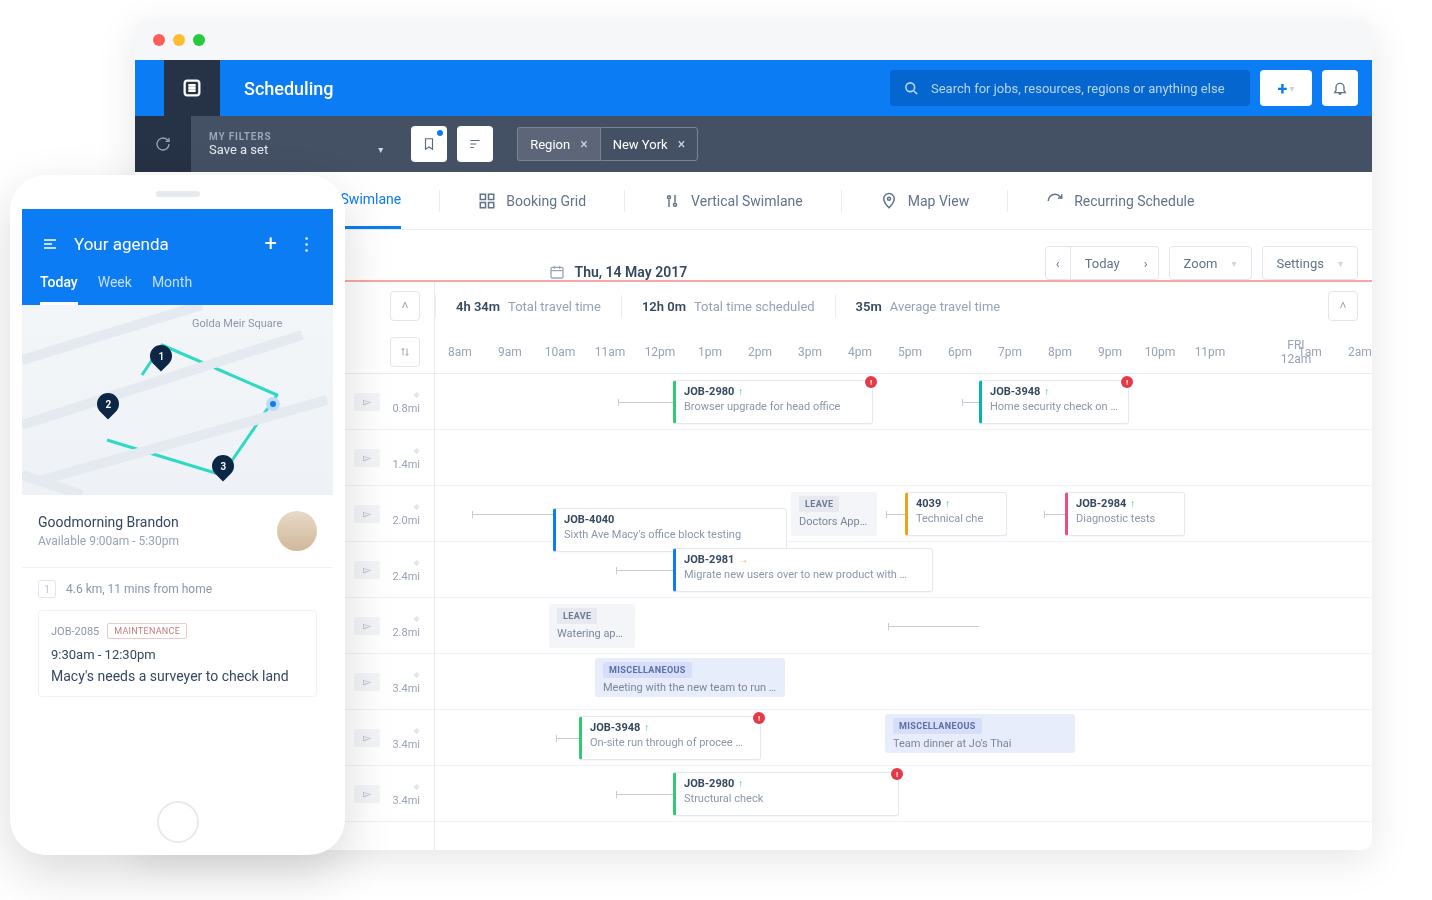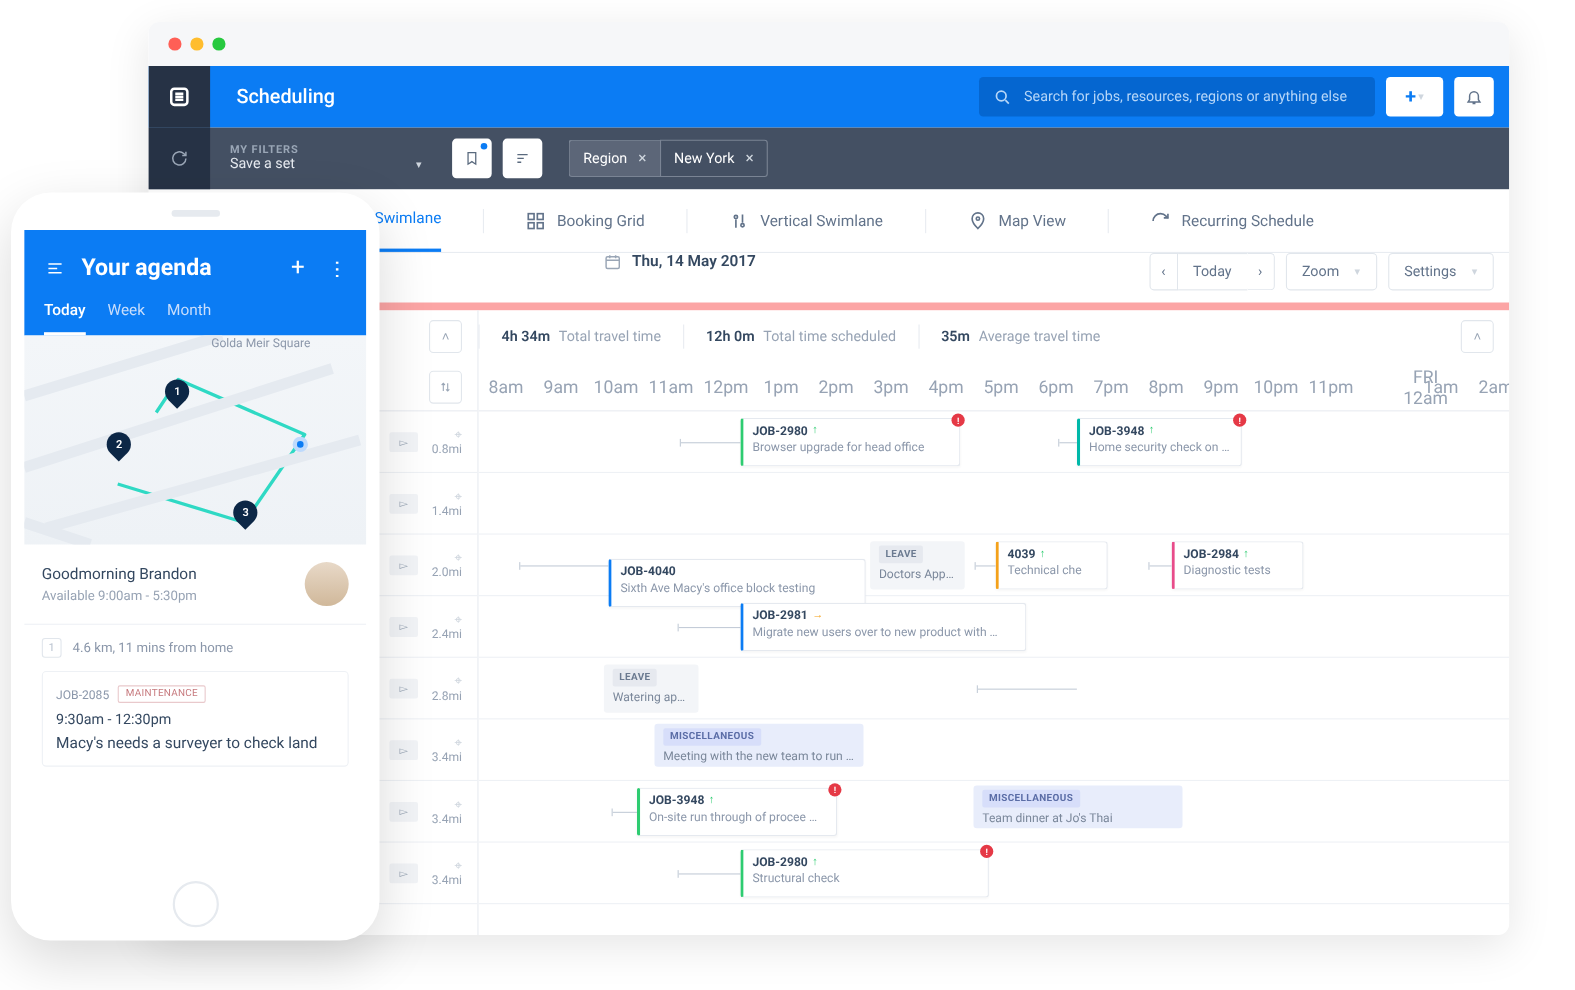--- a/index.html
+++ b/index.html
@@ -7,21 +7,21 @@
 
   
   .window { position: absolute; left: 135px; top: 20px; right: 60px; bottom: 50px; background: #fff; border-radius: 10px; box-shadow: 0 10px 40px rgba(0,0,0,.1); overflow: hidden; }
   .window-chrome { height: 40px; background: #f6f7f9; display: flex; align-items: center; padding-left: 18px; gap: 8px; }
   .traffic-dot { width: 12px; height: 12px; border-radius: 50%; }
   .traffic-red { background: #ff5f56; }
   .traffic-yellow { background: #ffbd2e; }
   .traffic-green { background: #27c93f; }
 
   
-  .header { height: 56px; background: #0b7cf4; display: flex; align-items: center; color: #fff; }
+  .header { height: 56px; background: #0b7cf4; display: flex; align-items: center; color: #fff; padding-left: 29px; }
   .header .logo { width: 56px; height: 56px; background: #263245; display: flex; align-items: center; justify-content: center; }
   .header h1 { font-size: 18px; font-weight: 500; margin: 0 0 0 24px; flex: 1; }
   .search { display: flex; align-items: center; gap: 10px; background: #0566d0; border-radius: 4px; height: 36px; padding: 0 14px; width: 360px; color: #b6d6f8; font-size: 13px; }
   .search input { background: transparent; border: 0; outline: 0; color: #fff; flex: 1; font-size: 13px; }
   .search input::placeholder { color: #b6d6f8; }
   .hbtn { background: #fff; border-radius: 4px; height: 36px; display: flex; align-items: center; justify-content: center; margin-left: 10px; color: #344860; }
   .hbtn.plus { width: 52px; gap: 2px; color: #0b7cf4; }
   .hbtn.bell { width: 36px; margin-right: 14px; }
 
   
@@ -40,21 +40,21 @@
   .chip .x { font-size: 14px; color: #cfd6de; }
 
   
   .tabs { height: 58px; display: flex; align-items: center; justify-content: center; border-bottom: 1px solid #e8ecf1; gap: 38px; }
   .tab { display: flex; align-items: center; gap: 10px; font-size: 14px; color: #62738a; height: 100%; }
   .tab.active { color: #0b7cf4; border-bottom: 3px solid #0b7cf4; }
   .tab svg { flex-shrink: 0; }
   .vline { width: 1px; height: 22px; background: #e8ecf1; }
 
   
-  .daterow { height: 52px; display: flex; align-items: flex-start; border-bottom: 7px solid #fca5a5; }
+  .daterow { height: 52px; display: flex; align-items: flex-end; border-bottom: 2px solid #fca5a5; }
   .daterow .inout { width: 56px; display: flex; align-items: center; justify-content: center; gap: 2px; color: #9aa6b6; border-right: 1px solid #e8ecf1; height: 100%; font-size: 13px; }
   .daterow .date { flex: 1; display: flex; align-items: center; justify-content: center; gap: 10px; color: #344860; font-size: 14px; font-weight: 600; }
   .btngrp { display: flex; }
   .btn { height: 34px; border: 1px solid #e1e6ec; background: #fff; display: flex; align-items: center; justify-content: center; font-size: 13px; color: #62738a; padding: 0 14px; }
   .btn.ic { padding: 0 10px; }
   .btn.first { border-radius: 4px 0 0 4px; }
   .btn.last { border-radius: 0 4px 4px 0; border-left: 0; }
   .btn.mid { border-left: 0; border-right: 0; }
   .btn.solo { border-radius: 4px; }
   .daterow .right { display: flex; gap: 10px; padding-right: 14px; }
@@ -66,21 +66,21 @@
   .stat { display: flex; align-items: baseline; gap: 8px; padding: 0 20px; font-size: 13px; }
   .stat .v { color: #344860; font-weight: 600; }
   .stat .l { color: #97a3b4; }
   .stats .right .squareBtn { width: 30px; height: 30px; border: 1px solid #e1e6ec; border-radius: 4px; display: flex; align-items: center; justify-content: center; color: #9aa6b6; margin-right: 14px; font-size: 12px; }
 
   
   .timeline-wrap { display: flex; height: calc(100% - 40px - 56px - 56px - 58px - 52px - 48px); }
   .leftpanel { width: 300px; border-right: 1px solid #e8ecf1; }
   .rightpanel { flex: 1; overflow: hidden; position: relative; }
   .hoursrow { height: 44px; position: relative; border-bottom: 1px solid #e8ecf1; }
-  .hoursrow .hour { position: absolute; top: 0; bottom: 0; width: 50px; font-size: 16px; color: #97a3b4; display: flex; align-items: center; justify-content: center; }
+  .hoursrow .hour { position: absolute; top: 0; bottom: 0; width: 50px; font-size: 12px; color: #97a3b4; display: flex; align-items: center; justify-content: center; }
 
   .leftpanel .toprow { height: 44px; display: flex; align-items: center; padding: 0 14px; border-bottom: 1px solid #e8ecf1; color: #9aa6b6; font-size: 12px; gap: 6px; position: relative; }
   .leftpanel .toprow .sortbtn { position: absolute; right: 14px; width: 30px; height: 30px; border: 1px solid #e1e6ec; border-radius: 4px; display: flex; align-items: center; justify-content: center; }
 
   .row { height: 56px; display: flex; position: relative; }
   .row .lcell { width: 300px; border-bottom: 1px solid #eef1f5; display: flex; align-items: center; padding: 0 14px; position: relative; color: #344860; font-size: 13px; }
   .row .lcell .dist { position: absolute; right: 14px; font-size: 11px; color: #97a3b4; text-align: right; }
   .row .lcell .dist .pin { color: #cfd6de; font-size: 12px; }
   .row .lcell .fwd { position: absolute; right: 54px; width: 26px; height: 18px; background: #f2f4f7; display: flex; align-items: center; justify-content: center; border-radius: 2px; color: #9aa6b6; font-size: 10px; }
   .row .rcell { flex: 1; border-bottom: 1px solid #eef1f5; position: relative; }
@@ -106,21 +106,21 @@
   .bl-orange { border-left-color: #f4a11a; }
   .bl-pink { border-left-color: #e84c8a; }
 
   
   .phone { position: absolute; left: 10px; top: 175px; width: 335px; height: 680px; background: #fff; border-radius: 36px; box-shadow: 0 18px 50px rgba(0,0,0,.15); overflow: hidden; z-index: 5; }
   .phone .speaker { width: 44px; height: 6px; background: #e6eaef; border-radius: 3px; margin: 16px auto 8px; }
   .phone .homebtn { position: absolute; bottom: 12px; left: 50%; transform: translateX(-50%); width: 42px; height: 42px; border: 2px solid #e6eaef; border-radius: 50%; }
   .phone .screen { position: absolute; top: 34px; left: 12px; right: 12px; bottom: 66px; background: #fff; overflow: hidden; }
   .m-header { background: #0b7cf4; color: #fff; padding: 22px 18px 0; }
   .m-header .top { display: flex; align-items: center; gap: 14px; }
-  .m-header .title { font-size: 21px; font-weight: 700; flex: 1; }
+  .m-header .title { font-size: 17px; font-weight: 400; flex: 1; }
   .m-tabs { display: flex; gap: 20px; margin-top: 18px; font-size: 14px; }
   .m-tab { padding-bottom: 12px; color: #c9defc; }
   .m-tab.active { color: #fff; border-bottom: 3px solid #fff; font-weight: 500; }
   .m-map { height: 190px; background: linear-gradient(#f3f6f9, #eef2f6); position: relative; }
   .m-map .lbl { position: absolute; font-size: 11px; color: #8b97aa; }
   .mpin { position: absolute; width: 22px; height: 28px; }
   .mpin .body { width: 22px; height: 22px; background: #0c2746; border-radius: 50% 50% 50% 0; transform: rotate(-45deg); display: flex; align-items: center; justify-content: center; }
   .mpin .num { transform: rotate(45deg); color: #fff; font-size: 10px; font-weight: 600; }
   .bluedot { position: absolute; width: 14px; height: 14px; background: #0b7cf4; border: 4px solid #bedafc; border-radius: 50%; }
   .m-greet { padding: 16px; border-bottom: 1px solid #eef1f5; display: flex; align-items: center; }
@@ -484,21 +484,21 @@
         <div class="m-tab active">Today</div>
         <div class="m-tab">Week</div>
         <div class="m-tab">Month</div>
       </div>
     </div>
     <div class="m-map">
       <svg class="route" viewBox="0 0 311 190">
         <path d="M85 135 L200 170 L255 90 L140 40 L120 70" fill="none" stroke="#2fd9c4" stroke-width="3" stroke-linejoin="round"></path>
         <path d="M20 175 L305 95 M0 120 L280 30 M0 55 L180 0 M60 190 L0 170" stroke="#e5eaf0" stroke-width="10" fill="none"></path>
       </svg>
-      <div class="lbl" style="top:0;left:170px;text-align:center;line-height:1.2">Golda Meir Square</div>
+      <div class="lbl" style="top:12px;left:170px;text-align:center;line-height:1.2">Golda Meir Square</div>
       <div class="mpin" style="top:40px;left:128px">
           <div class="body">
             <div class="num">1</div>
           </div>
         </div>
       <div class="mpin" style="top:88px;left:75px">
           <div class="body">
             <div class="num">2</div>
           </div>
         </div>

